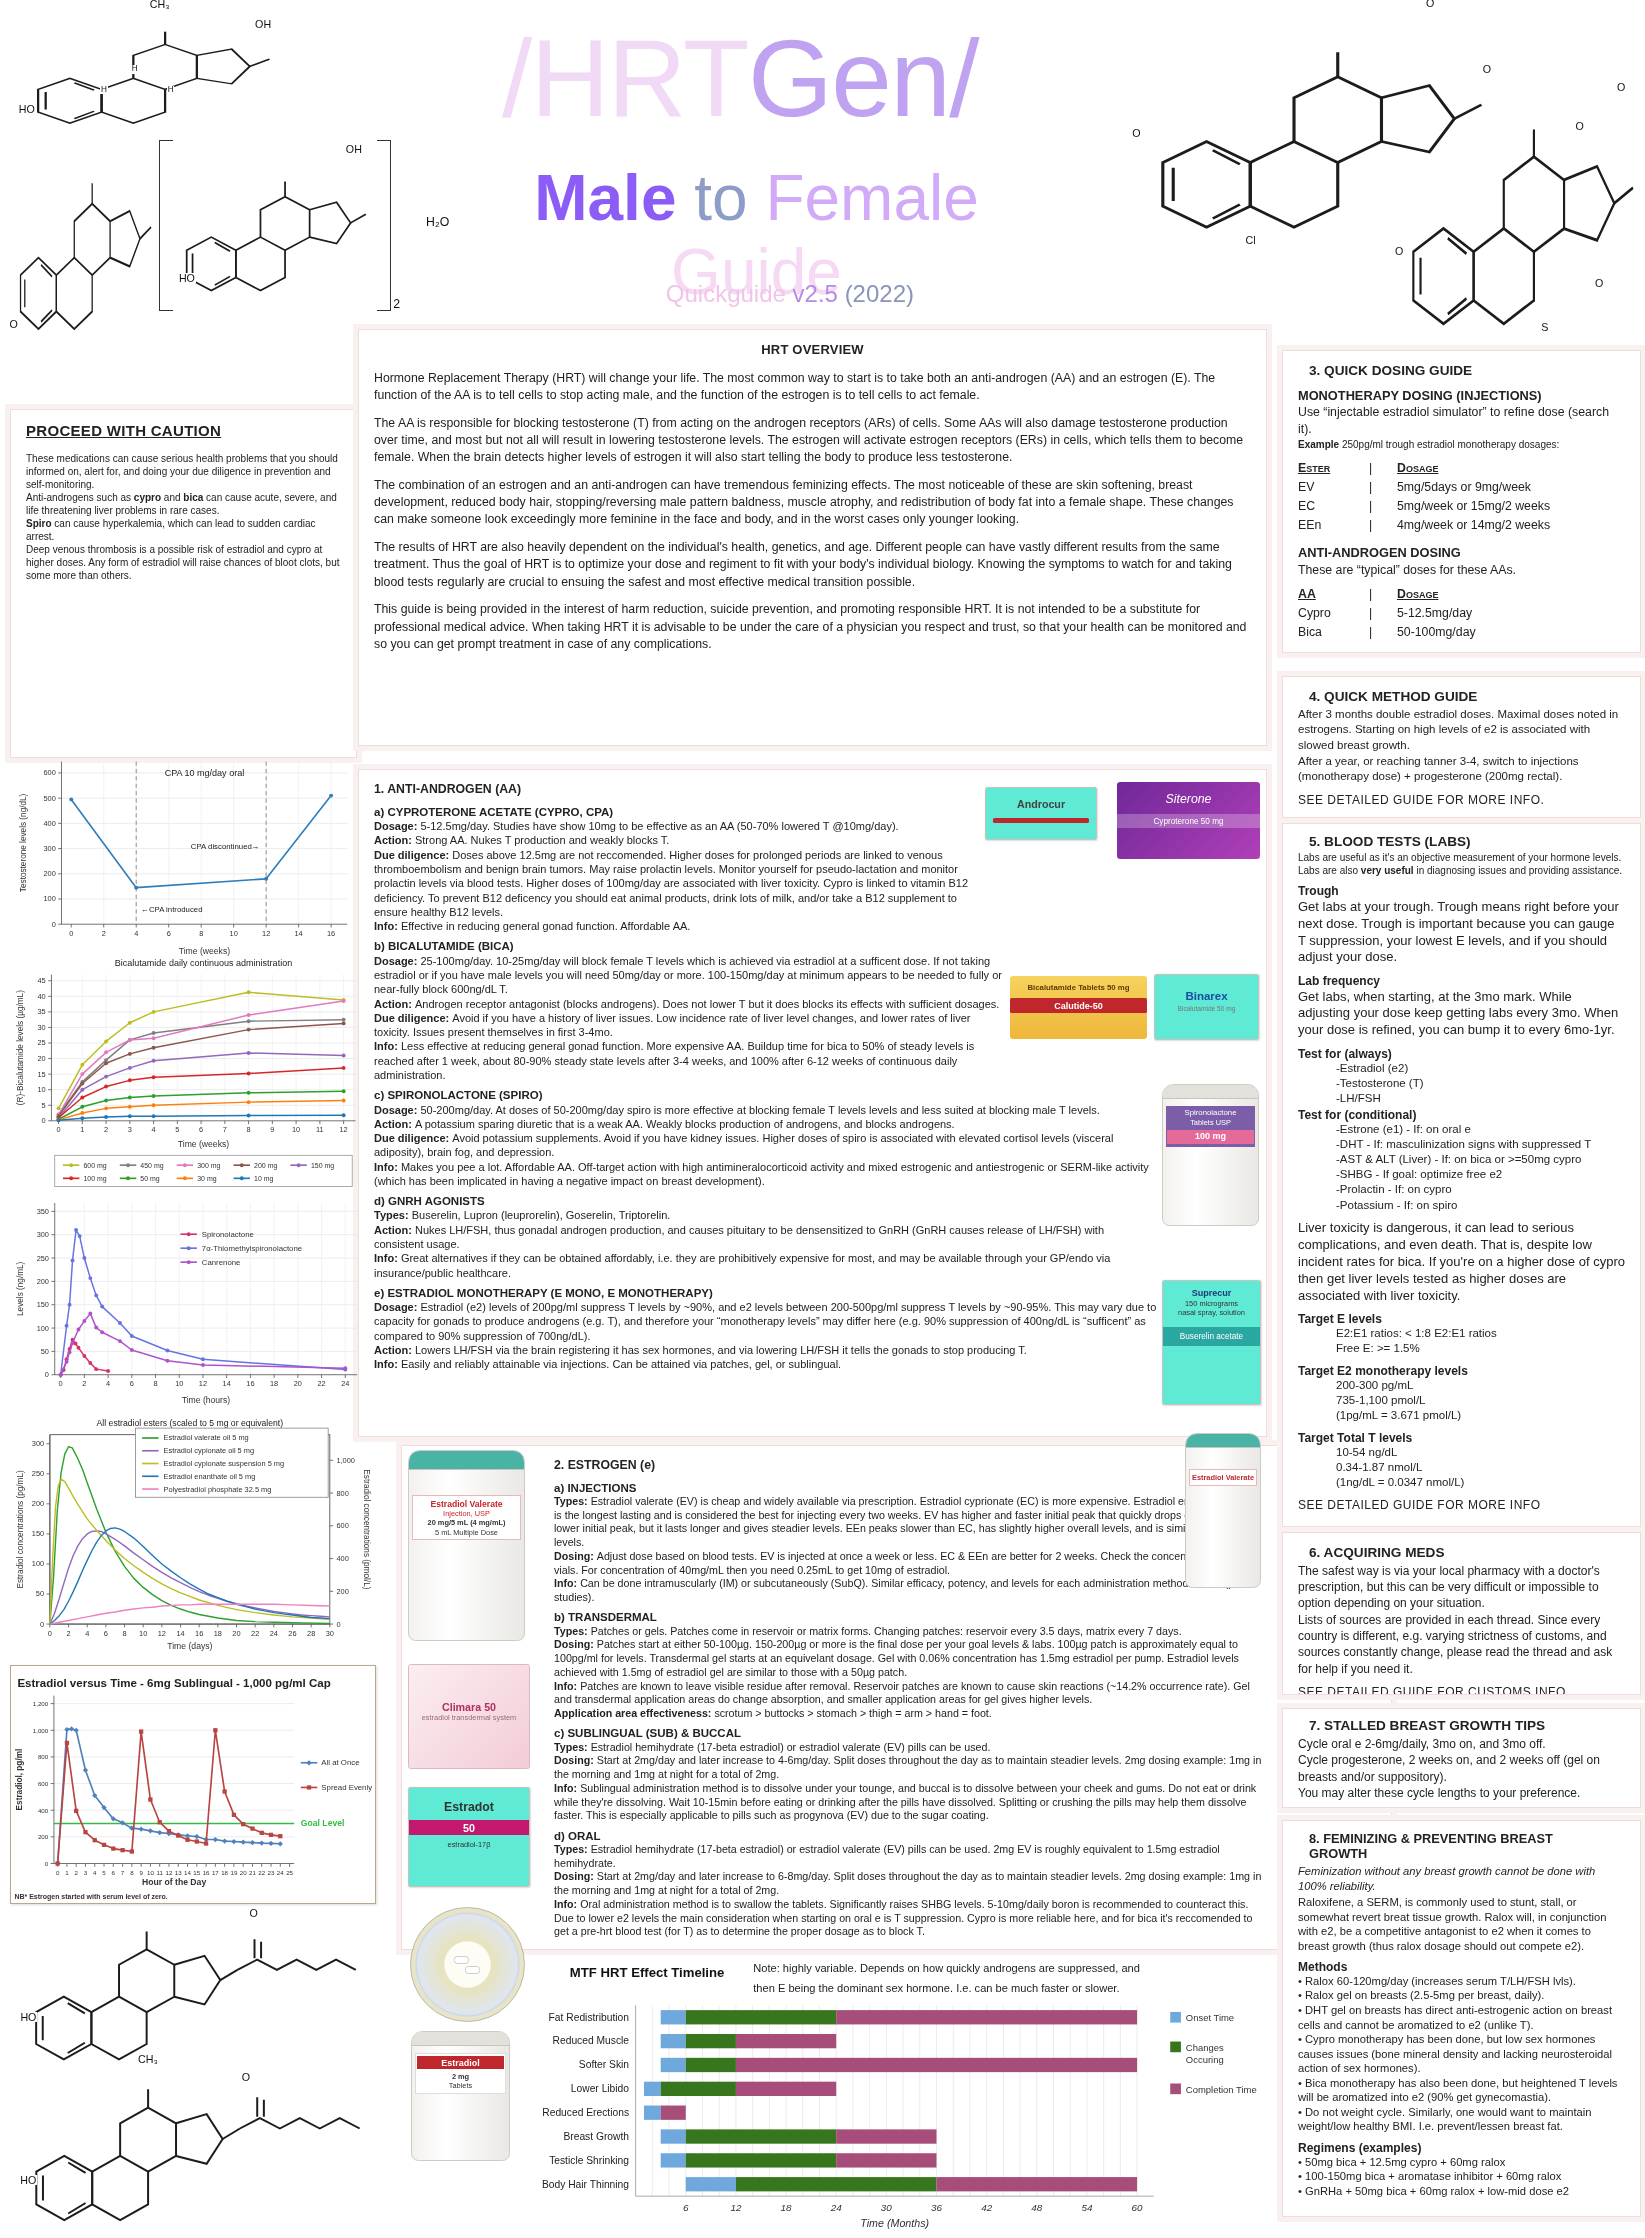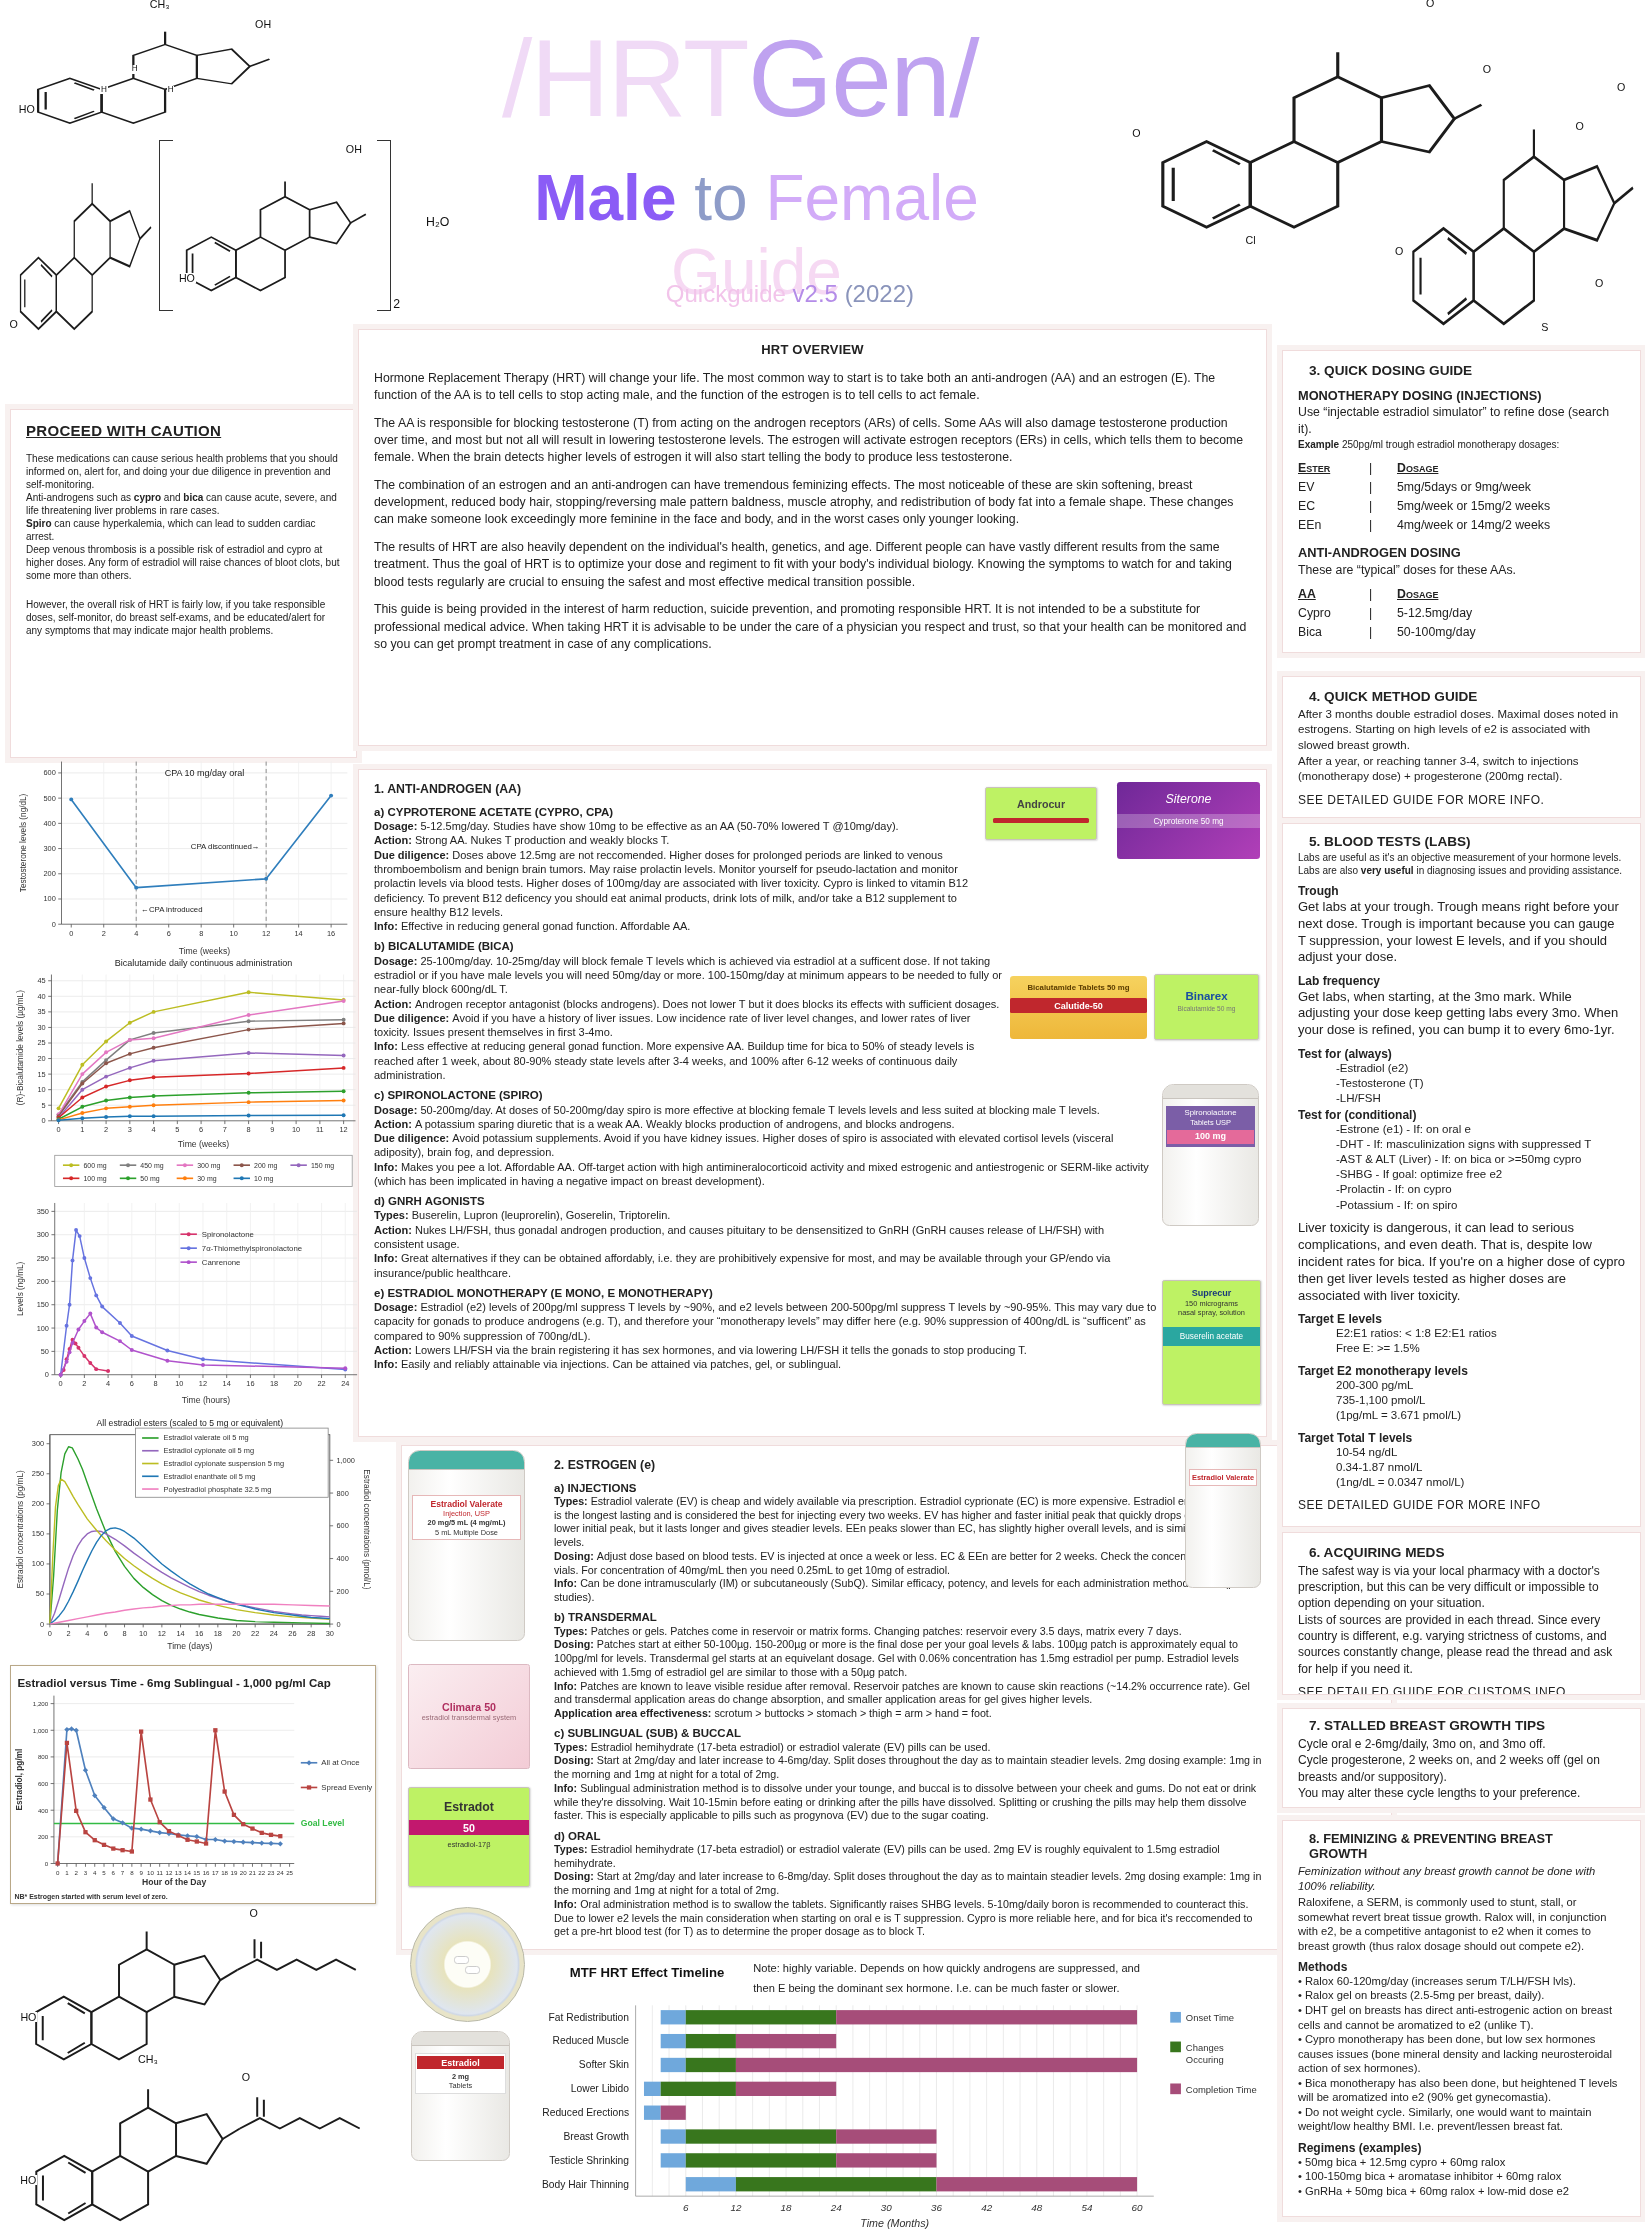--- a/index.html
+++ b/index.html
@@ -66,21 +66,21 @@
   #ch-subling{border:0.8px solid #b9a888;background:#fff;box-shadow:0.8px 0.8px 2.5px #ddd;}
   
   .struct{position:absolute;}
   .struct svg{position:absolute;left:0;top:0;width:100%;height:100%;}
   .atom{position:absolute;font-size:10.7px;color:#111;background:#fff;padding:0 0.8px;line-height:1;}
   .brk{position:absolute;width:13px;border:1.6px solid #333;border-right:none;top:6%;height:84%;}
   .brk.r{border:1.6px solid #333;border-left:none;}
   .brksub{position:absolute;font-size:12.3px;color:#111;}
   
   .prod{position:absolute;box-sizing:border-box;overflow:hidden;text-align:center;}
-  .pcard{border:0.8px solid #c9c2bc;border-radius:2.5px;background:#bef264;box-shadow:0.8px 0.8px 1.6px #ddd;}
+  .pcard{border:0.8px solid #c9c2bc;border-radius:2.5px;background:#5eead4;box-shadow:0.8px 0.8px 1.6px #ddd;}
   .ptext{font-size:7.4px;line-height:1.25;color:#333;}
   #p-siterone{background:linear-gradient(135deg,#6f2898,#b13fb8);color:#fff;border-radius:3.3px;}
   #p-siterone .nm{font-size:12.3px;font-style:italic;margin-top:10px;}
   #p-siterone .bnd{background:rgba(255,255,255,.25);margin-top:8.2px;padding:2.5px 0;font-size:8.2px;}
   #p-calutide{background:linear-gradient(180deg,#f6d25e,#eeb73a);border-radius:3.3px;color:#5a3c00;}
   #p-calutide .nm{font-size:7.8px;margin-top:6.6px;font-weight:bold;}
   #p-calutide .bnd{background:#c0272d;color:#fff;font-weight:bold;font-size:9px;margin-top:6.6px;padding:2.5px 0;border-radius:1.6px;}
   .bottle{border:0.8px solid #cfcac4;border-radius:11.5px 11.5px 7.4px 7.4px;background:linear-gradient(90deg,#f2f1ee,#ffffff 35%,#e9e8e4);}
   .cap{height:13px;background:#e3e1dc;border-bottom:0.8px solid #c9c4be;border-radius:8.2px 8.2px 0 0;}
   .cap.teal{background:#49b3a5;}
@@ -196,21 +196,20 @@
   <div class="subtitle"><span class="sm">Male</span><span class="st"> to </span><span class="sf">Female</span><span class="sg"> Guide</span></div>
   <div class="version"><span class="v1">Quickguide</span> <span class="v2">v2.5</span> <span class="v3">(2022)</span></div>
 
   <div class="pbox" id="caution">
     <div class="caution-title">PROCEED WITH CAUTION</div>
     <div>
         <div class="cpara"><span>These medications can cause serious health problems that you should informed on, alert for, and doing your due diligence in prevention and self-monitoring.</span></div>
         <div class="cpara"><span>Anti-androgens such as </span><b>cypro</b><span> and </span><b>bica</b><span> can cause acute, severe, and life threatening liver problems in rare cases.</span></div>
         <div class="cpara"><b>Spiro</b><span> can cause hyperkalemia, which can lead to sudden cardiac arrest.</span></div>
         <div class="cpara"><span>Deep venous thrombosis is a possible risk of estradiol and cypro at higher doses. Any form of estradiol will raise chances of bloot clots, but some more than others.</span></div>
-        <div class="cpara gap"><span>However, the overall risk of HRT is fairly low, if you take responsible doses, self-monitor, do breast self-exams, and be educated/alert for any symptoms that may indicate major health problems.</span></div>
       </div>
   </div>
 
   <div class="pbox" id="overview">
     <div class="ovtitle">HRT OVERVIEW</div>
     <div>
         <div class="opara">Hormone Replacement Therapy (HRT) will change your life. The most common way to start is to take both an anti-androgen (AA) and an estrogen (E). The function of the AA is to tell cells to stop acting male, and the function of the estrogen is to tell cells to act female.</div>
         <div class="opara">The AA is responsible for blocking testosterone (T) from acting on the androgen receptors (ARs) of cells. Some AAs will also damage testosterone production over time, and most but not all will result in lowering testosterone levels. The estrogen will activate estrogen receptors (ERs) in cells, which tells them to become female. When the brain detects higher levels of estrogen it will also start telling the body to produce less testosterone.</div>
         <div class="opara">The combination of an estrogen and an anti-androgen can have tremendous feminizing effects. The most noticeable of these are skin softening, breast development, reduced body hair, stopping/reversing male pattern baldness, muscle atrophy, and redistribution of body fat into a female shape. These changes can make someone look exceedingly more feminine in the face and body, and in the worst cases only younger looking.</div>
         <div class="opara">The results of HRT are also heavily dependent on the individual's health, genetics, and age. Different people can have vastly different results from the same treatment. Thus the goal of HRT is to optimize your dose and regiment to fit with your body's individual biology. Knowing the symptoms to watch for and taking blood tests regularly are crucial to ensuing the safest and most effective medical transition possible.</div>

